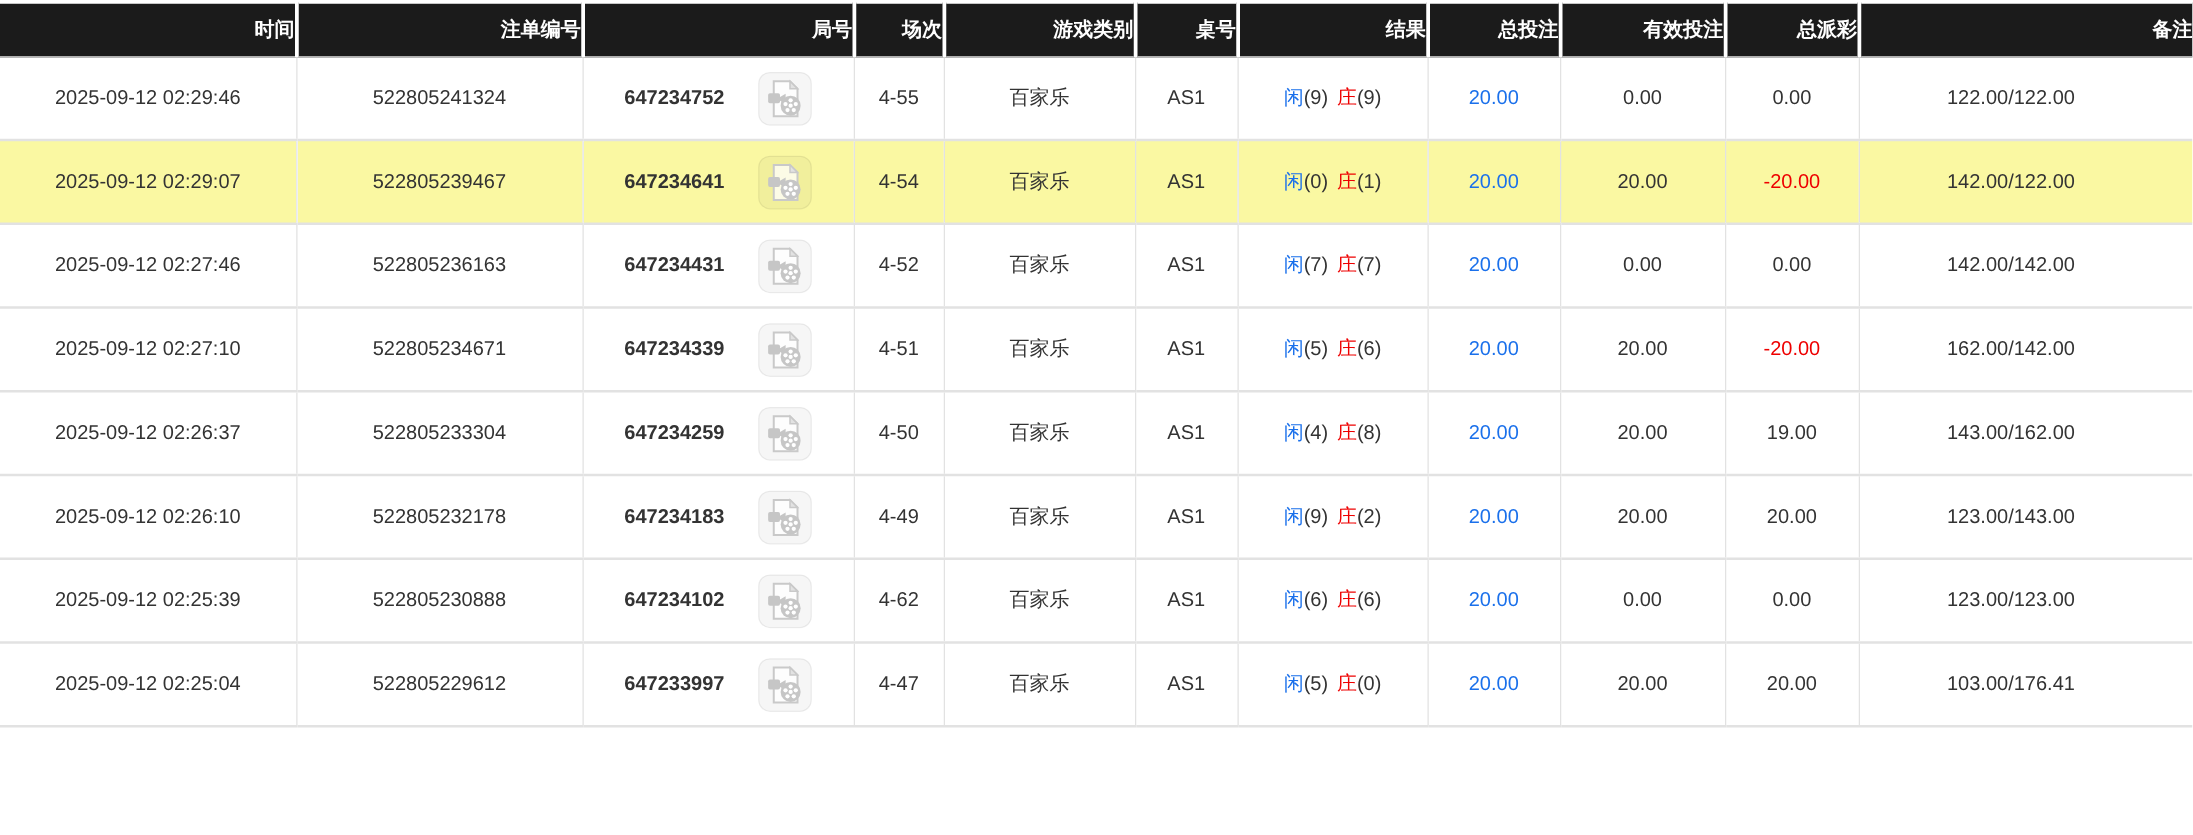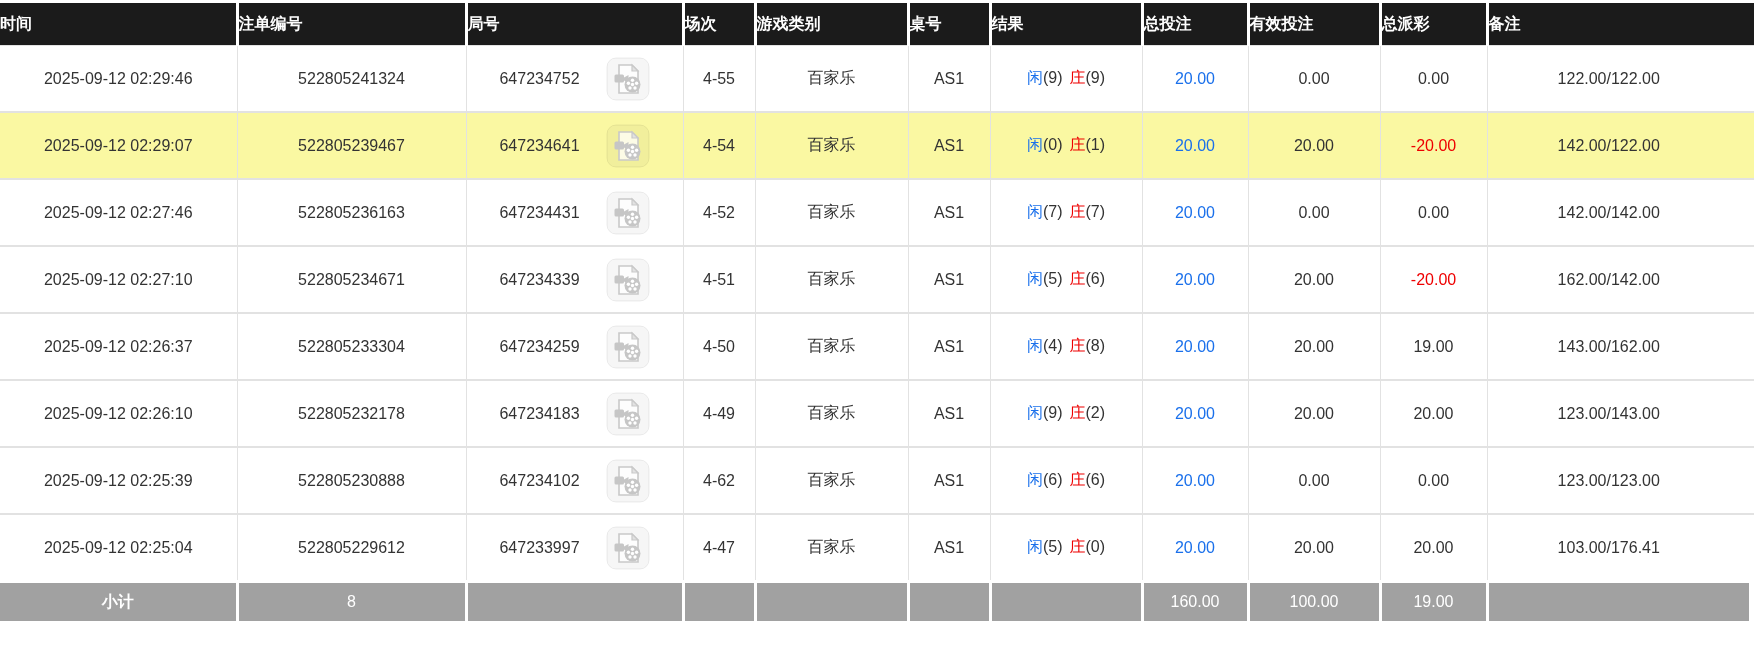--- a/index.html
+++ b/index.html
@@ -16,21 +16,21 @@
     table-layout: fixed;
     width: 1754px;
     border-top: 3px solid #ffffff;
   }
   thead th {
     background: var(--header-bg, #1b1b1b);
     color: #ffffff;
     font-size: 16px;
     font-weight: bold;
     height: 42px;
-    text-align: left;
+    text-align: right;
     border-left: 3px solid #ffffff;
     padding: 0;
   }
   thead th:first-child { border-left: none; }
   tbody td {
     background: #ffffff;
     color: var(--body-text, #333333);
     font-size: 16px;
     height: 65px;
     text-align: center;
@@ -46,20 +46,21 @@
   td.remark { text-align: center; padding-right: 24px; }
   td.link { color: var(--link-blue, #1a70eb); cursor: pointer; }
   td.neg { color: var(--negative-red, #ee0000); }
   .player { color: var(--player-blue, #1a70eb); }
   .banker { color: var(--banker-red, #ee0000); margin-left: 7px; }
   .round-wrap {
     display: inline-flex;
     align-items: center;
     gap: 26px;
     vertical-align: middle;
+    font-weight: bold;
   }
   .icon-btn {
     display: inline-block;
     width: 44px;
     height: 44px;
     cursor: pointer;
   }
   tr.summary td {
     background: var(--summary-bg, #a1a1a1);
     color: #ffffff;
@@ -380,27 +381,14 @@
     <td>百家乐</td>
     <td>AS1</td>
     <td>
       <span class="player">闲</span><span>(5)</span><span class="banker">庄</span><span>(0)</span>
     </td>
     <td class="link">20.00</td>
     <td>20.00</td>
     <td>20.00</td>
     <td class="remark">103.00/176.41</td>
   </tr>
-      <tr class="summary">
-    <td>小计</td>
-    <td>8</td>
-    <td></td>
-    <td></td>
-    <td></td>
-    <td></td>
-    <td></td>
-    <td>160.00</td>
-    <td>100.00</td>
-    <td>19.00</td>
-    <td class="strip"></td>
-  </tr>
     </tbody>
 </table>
 
 </body></html>

